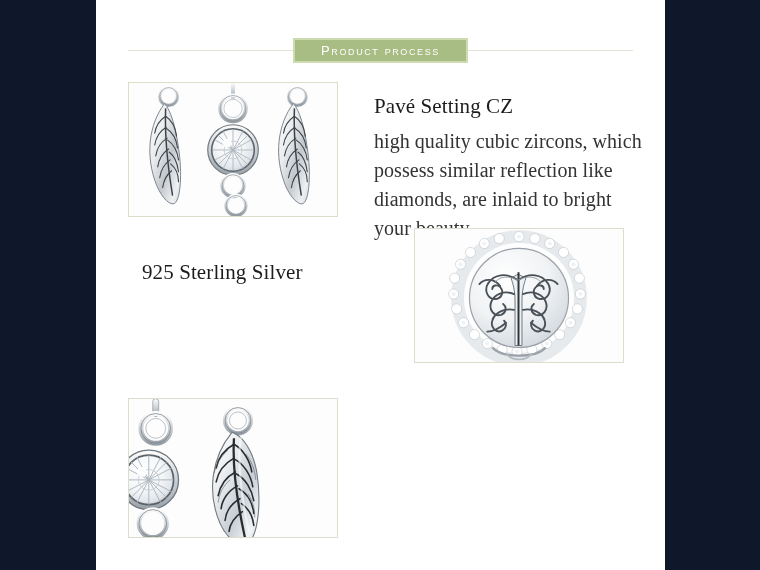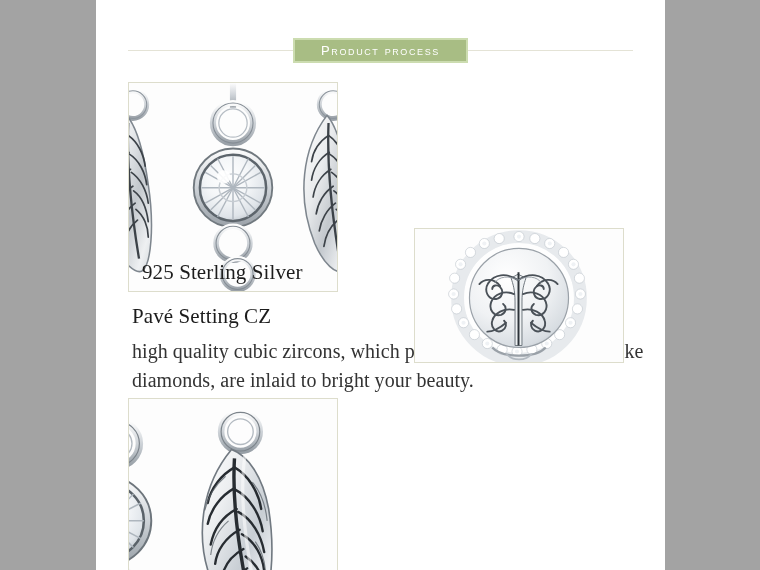--- a/index.html
+++ b/index.html
@@ -8,21 +8,21 @@
     width: 760px;
     height: 570px;
     background: #000000;
     overflow: hidden;
   }
 
   .page {
     position: relative;
     width: 760px;
     height: 570px;
-    background: #a3a3a3;
+    background: #0f172a;
     font-family: "Liberation Serif", "DejaVu Serif", serif;
   }
 
   
   .content {
     position: absolute;
     left: 96px;
     top: 0;
     width: 569px;
     height: 570px;
@@ -71,21 +71,20 @@
     padding-bottom: 1px;
   }
 
   
   .row {
     position: absolute;
     left: 0;
     width: 569px;
     display: flex;
     align-items: flex-start;
-    flex-direction: column;
   }
   .row.r1 { top: 82px;  height: 135px; }
   .row.r2 { top: 228px; height: 135px; }
   .row.r3 { top: 398px; height: 140px; }
 
   .row.reverse { flex-direction: row-reverse; }
 
   .figure {
     width: 210px;
     height: 100%;

